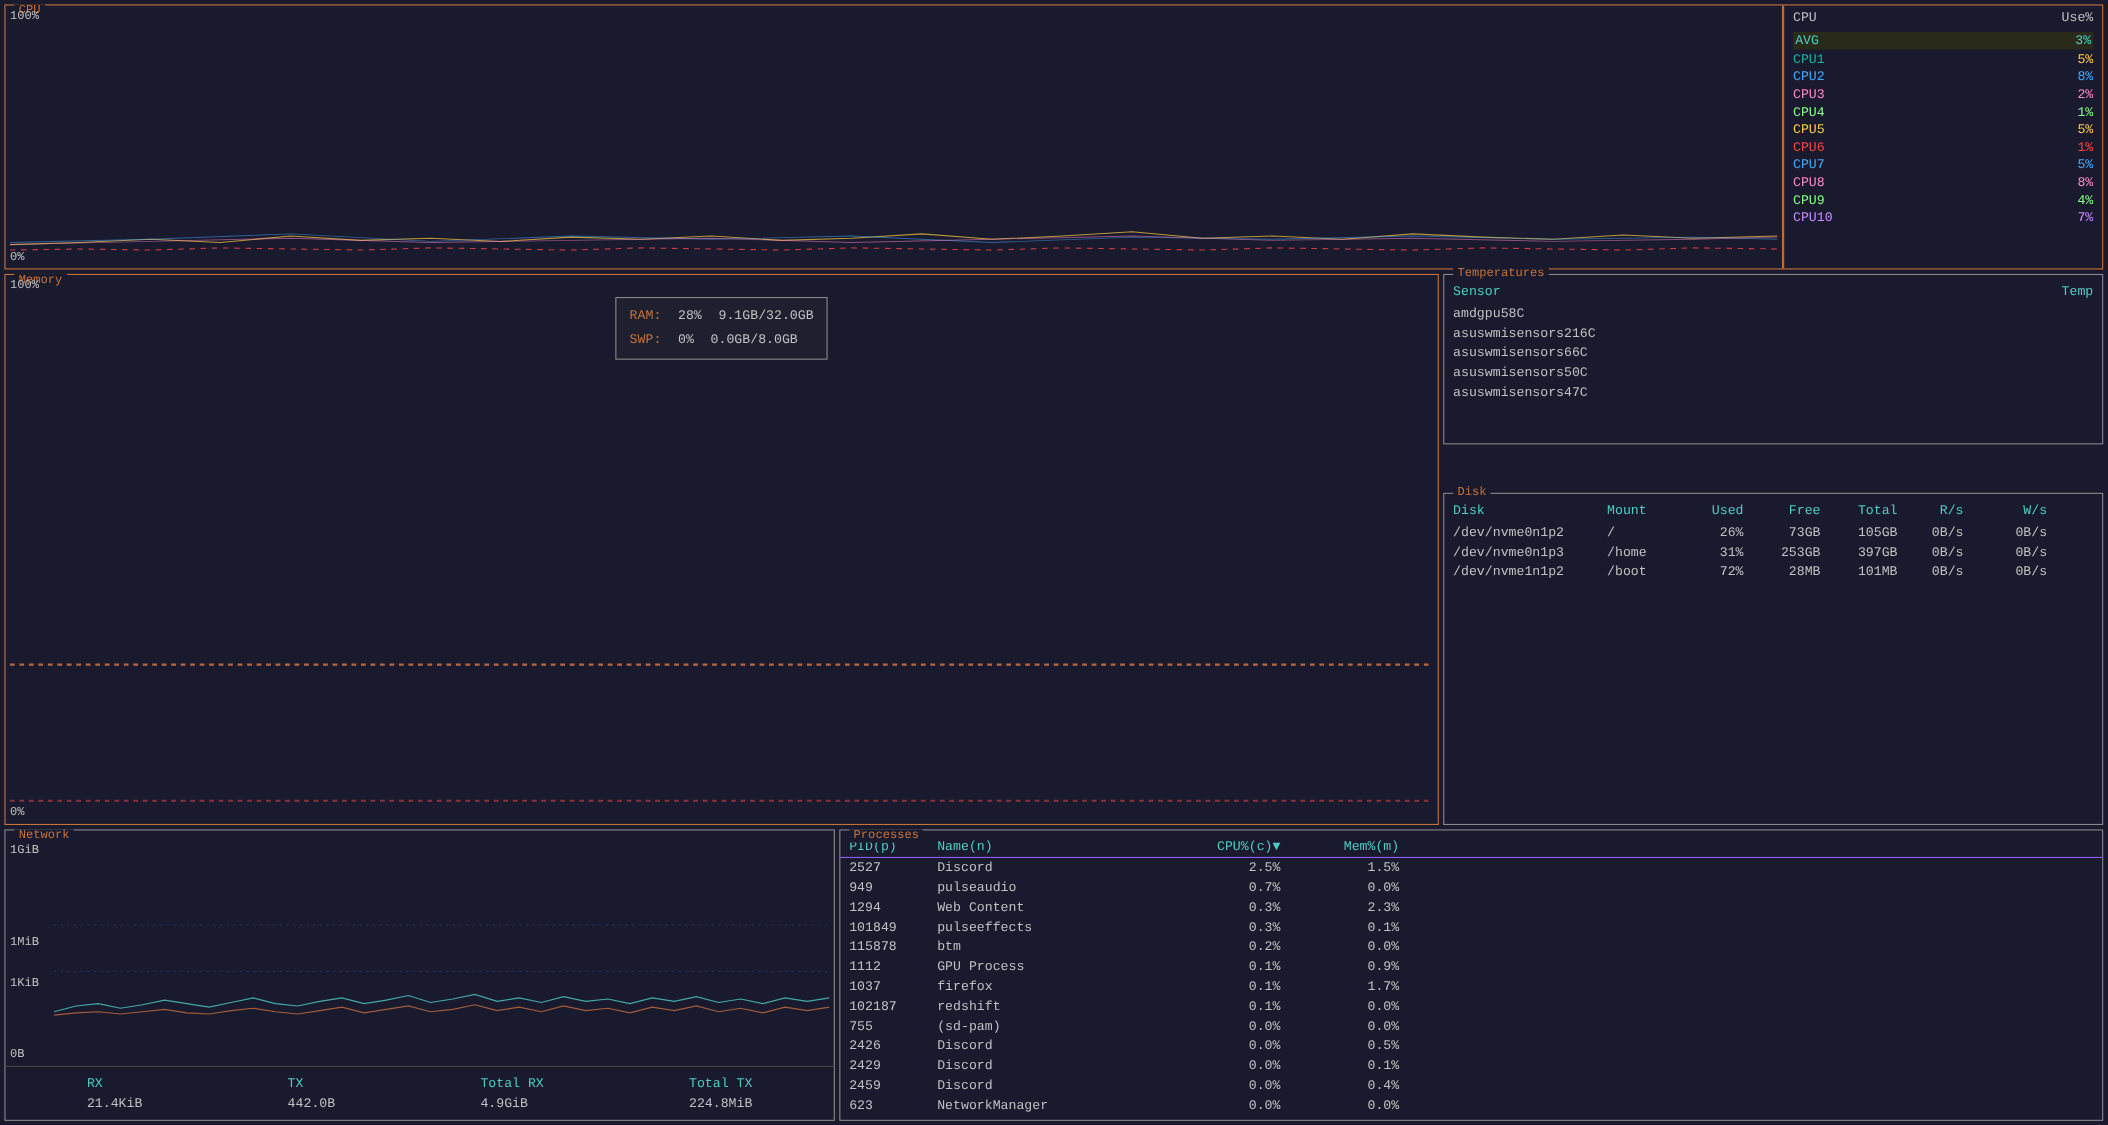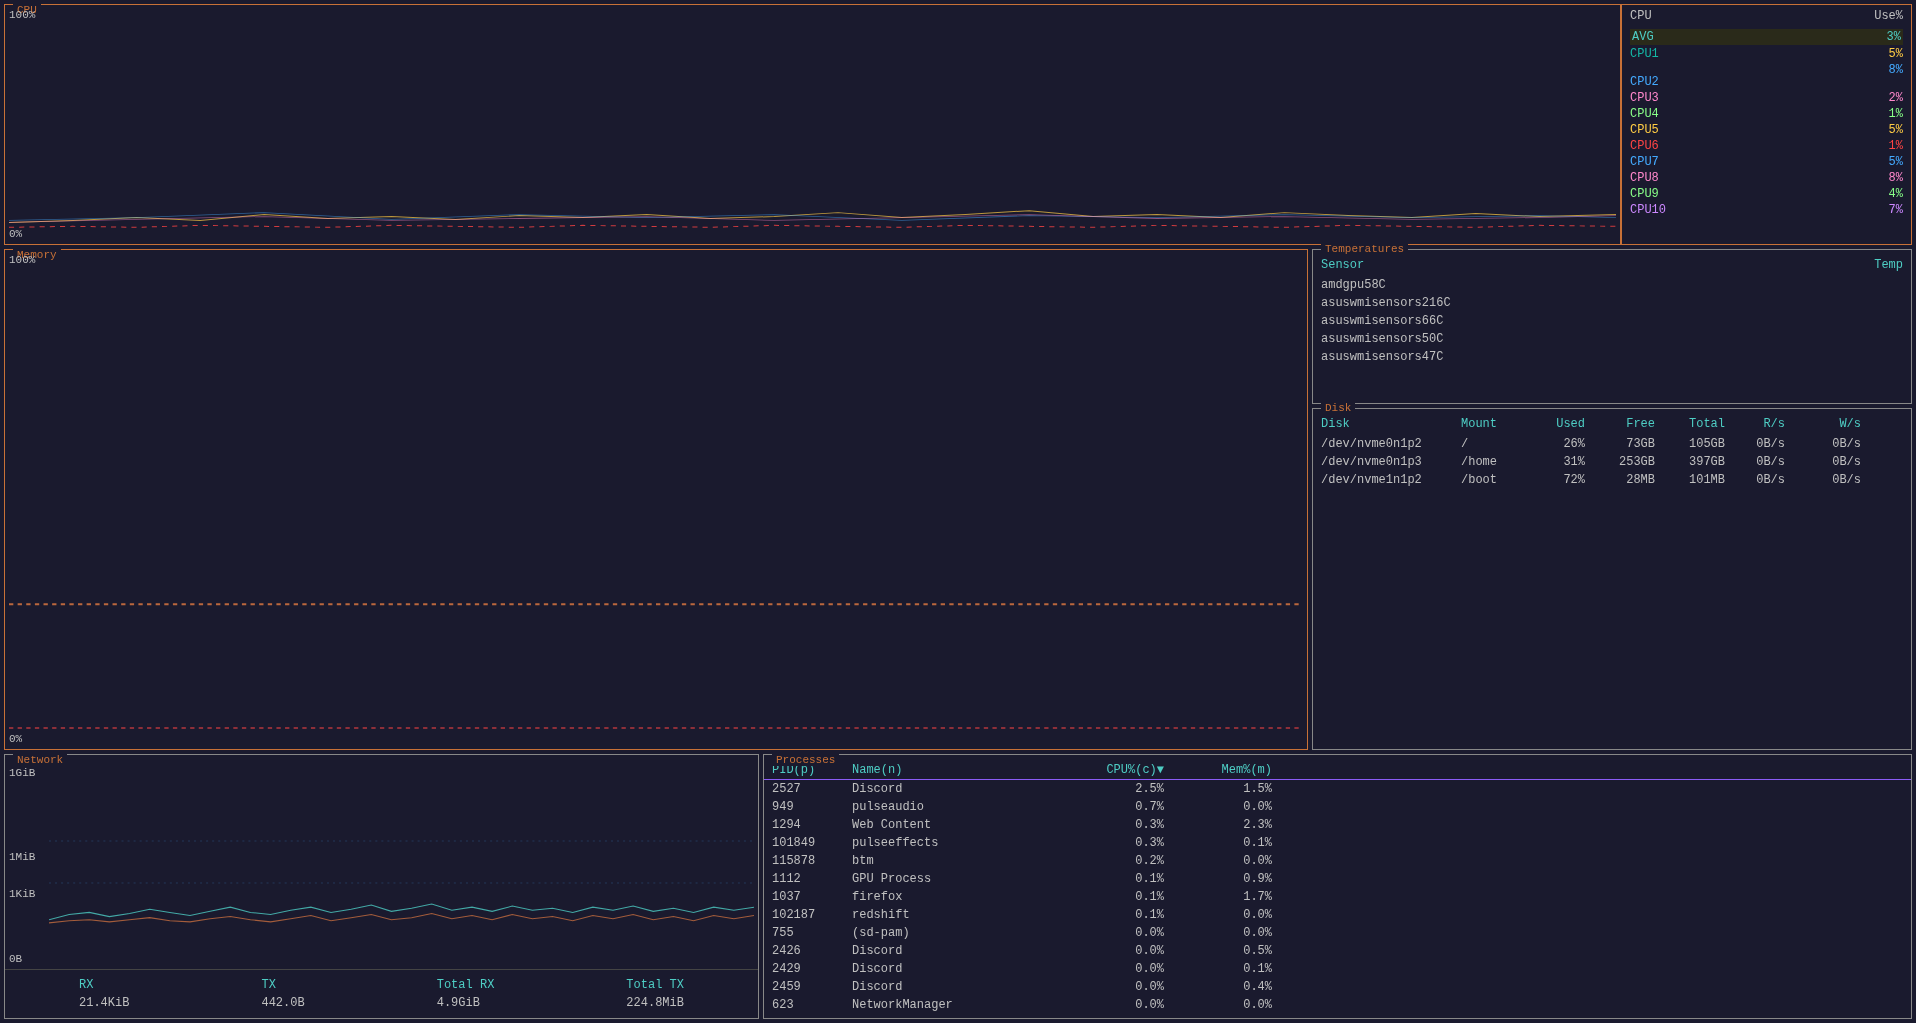--- a/index.html
+++ b/index.html
@@ -84,21 +84,21 @@
 
     .cpu-list-row {
       display: flex;
       justify-content: space-between;
       margin-bottom: 2px;
     }
 
     .cpu-avg-label { color: #4ecdc4; }
     .cpu-avg-val { color: #4ecdc4; }
     .cpu1-label { color: #14b8a6; }
-    .cpu2-label { color: #44aaff; margin-top: 12px; }
+    .cpu2-label { color: #44aaff; }
     .cpu3-label { color: #ff88cc; }
     .cpu4-label { color: #88ff88; }
     .cpu5-label { color: #ffcc44; }
     .cpu6-label { color: #ff4444; }
     .cpu7-label { color: #44aaff; }
     .cpu8-label { color: #ff88cc; }
     .cpu9-label { color: #88ff88; }
     .cpu10-label { color: #cc88ff; }
 
     
@@ -163,20 +163,21 @@
       display: flex;
       margin-bottom: 4px;
     }
 
     
     .disk-section {
       border: 1px solid #888;
       position: relative;
       padding: 4px 8px;
       flex: 1;
+      margin-top: 40px;
     }
 
     .disk-section-label {
       position: absolute;
       top: -7px;
       left: 8px;
       color: #c87137;
       background: #1a1a2e;
       padding: 0 4px;
       font-size: 11px;
@@ -403,20 +404,32 @@
   </div>
 
   <div class="middle-row">
 
     <div class="memory-section">
       <span class="section-label">Memory</span>
       <div class="memory-graph-area">
         <span class="percent-label-top">100%</span>
         <span class="percent-label-bottom">0%</span>
         
+        <div class="ram-overlay">
+          <div>
+            <span class="ram-label">RAM:</span>
+            <span style="margin: 0 8px;">28%</span>
+            <span>9.1GB/32.0GB</span>
+          </div>
+          <div>
+            <span class="swap-label">SWP:</span>
+            <span style="margin: 0 8px;">0%</span>
+            <span>0.0GB/8.0GB</span>
+          </div>
+        </div>
         <svg style="width:100%;height:100%" viewBox="0 0 900 260" preserveAspectRatio="none">
 
           <line x1="0" y1="185" x2="900" y2="185" stroke="#ff8844" stroke-width="1" stroke-dasharray="3,3" opacity="0.7"></line>
 
           <line x1="0" y1="250" x2="900" y2="250" stroke="#ff4444" stroke-width="1" stroke-dasharray="3,3" opacity="0.5"></line>
         </svg>
       </div>
     </div>
 
     <div class="right-panels">

